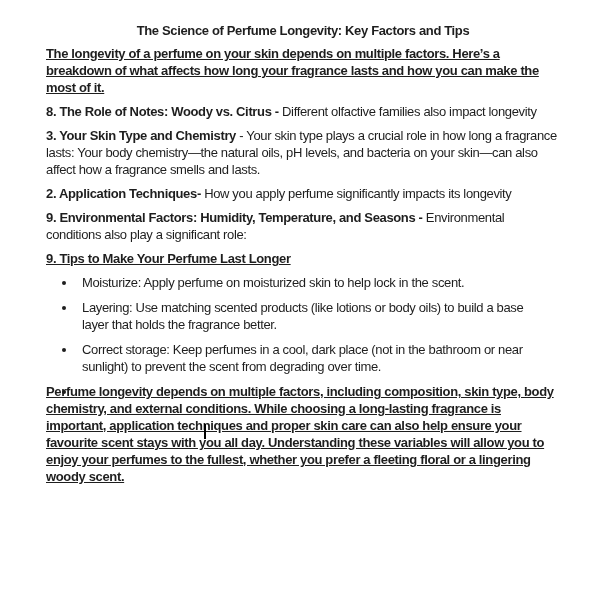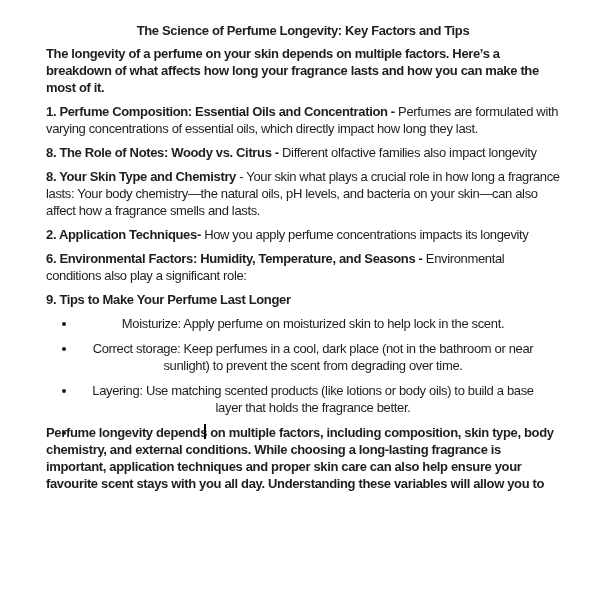--- a/index.html
+++ b/index.html
@@ -27,29 +27,29 @@
     line-height: 17px;
     font-weight: 700;
     text-align: center;
     margin: 0 0 6px 0;
   }
   p {
     margin: 0 0 7px 0;
   }
   p.bold {
     font-weight: 700;
+    text-decoration: underline;
   }
   p .sec-heading {
     font-weight: 700;
   }
   ul.tips {
     list-style: none;
     margin: 0 16px 7px 0;
     padding: 0;
-    text-align: center;
   }
   ul.tips li {
     position: relative;
     padding-left: 36px;
     margin: 0 0 8px 0;
   }
   ul.tips li .bullet-dot {
     position: absolute;
     left: 16px;
     top: 7px;
@@ -69,37 +69,36 @@
 </style>
 </head>
 <body>
 
 <main class="page">
 
   <h1 class="doc-title">The Science of Perfume Longevity: Key Factors and Tips</h1>
 
   <p class="bold">The longevity of a perfume on your skin depends on multiple factors. Here’s a breakdown of what affects how long your fragrance lasts and how you can make the most of it.</p>
 
-  <p><span class="sec-heading">1. Perfume Composition: Essential Oils and Concentration -</span> <span>Perfumes are formulated with varying concentrations of essential oils, which directly impact how long they last.</span></p>
 
   <p><span class="sec-heading">8. The Role of Notes: Woody vs. Citrus -</span> <span>Different olfactive families also impact longevity</span></p>
 
-  <p><span class="sec-heading">8. Your Skin Type and Chemistry</span> <span>- Your skin what plays a crucial role in how long a fragrance lasts: Your body chemistry—the natural oils, pH levels, and bacteria on your skin—can also affect how a fragrance smells and lasts.</span></p>
+  <p><span class="sec-heading">3. Your Skin Type and Chemistry</span> <span>- Your skin type plays a crucial role in how long a fragrance lasts: Your body chemistry—the natural oils, pH levels, and bacteria on your skin—can also affect how a fragrance smells and lasts.</span></p>
 
 
-  <p><span class="sec-heading">2. Application Techniques-</span> <span>How you apply perfume concentrations impacts its longevity</span></p>
+  <p><span class="sec-heading">2. Application Techniques-</span> <span>How you apply perfume significantly impacts its longevity</span></p>
 
-  <p><span class="sec-heading">6. Environmental Factors: Humidity, Temperature, and Seasons -</span> <span>Environmental conditions also play a significant role:</span></p>
+  <p><span class="sec-heading">9. Environmental Factors: Humidity, Temperature, and Seasons -</span> <span>Environmental conditions also play a significant role:</span></p>
 
   <p class="bold">9. Tips to Make Your Perfume Last Longer</p>
 
   <ul class="tips">
     <li><span class="bullet-dot"></span><span>Moisturize: Apply perfume on moisturized skin to help lock in the scent.</span></li>
+    <li><span class="bullet-dot"></span><span>Layering: Use matching scented products (like lotions or body oils) to build a base layer that holds the fragrance better.</span></li>
     <li><span class="bullet-dot"></span><span>Correct storage: Keep perfumes in a cool, dark place (not in the bathroom or near sunlight) to prevent the scent from degrading over time.</span></li>
-    <li><span class="bullet-dot"></span><span>Layering: Use matching scented products (like lotions or body oils) to build a base layer that holds the fragrance better.</span></li>
     <li><span class="bullet-dot"></span></li>
   </ul>
 
   <p class="bold">Perfume longevity depends on multiple factors, including composition, skin type, body chemistry, and external conditions. While choosing a long-lasting fragrance is important, application techniques and proper skin care can also help ensure your favourite scent stays with you all day. Understanding these variables will allow you to enjoy your perfumes to the fullest, whether you prefer a fleeting floral or a lingering woody scent.</p>
 
   <div class="caret"></div>
 
 </main>
 
 </body></html>

